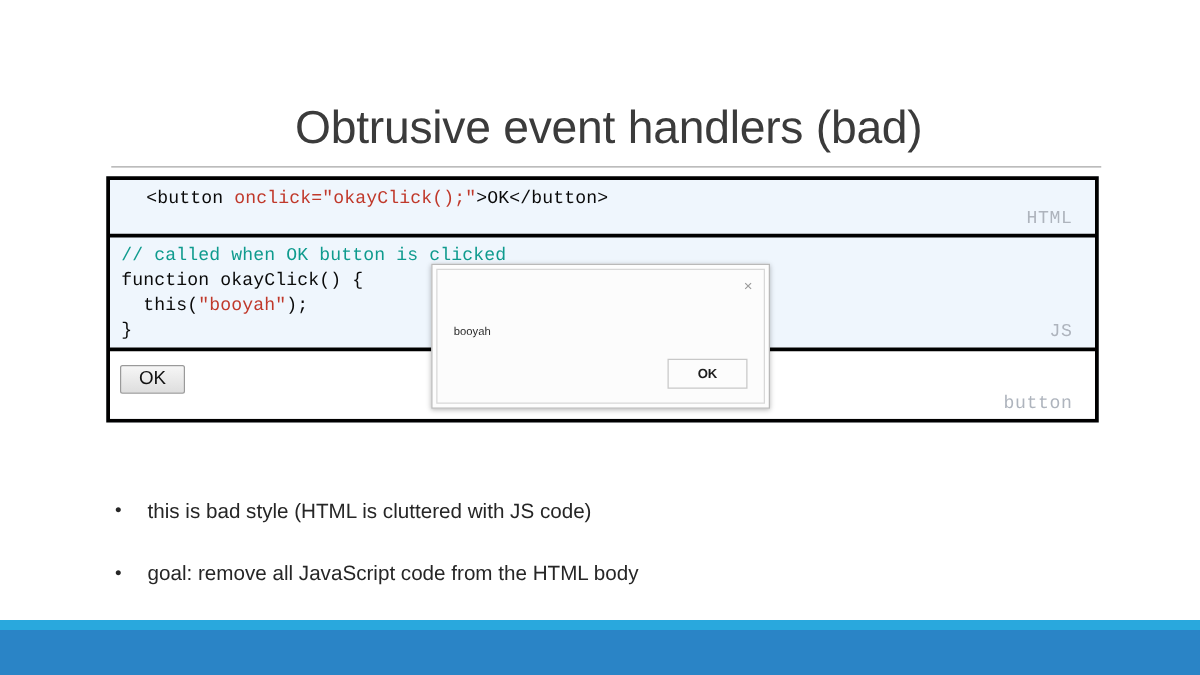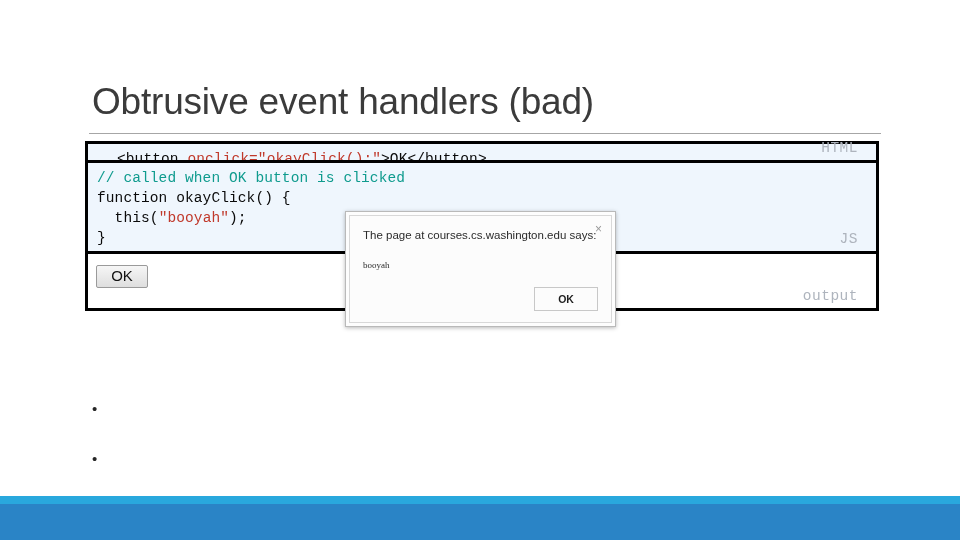--- a/index.html
+++ b/index.html
@@ -20,20 +20,21 @@
     position: absolute;
     left: 92px;
     top: 82px;
     width: 790px;
     font-size: 37px;
     font-weight: 300;
     color: #3b3b3b;
     letter-spacing: -0.2px;
     white-space: nowrap;
     line-height: 1.1;
+    text-align: center;
   }
   #title-divider {
     position: absolute;
     left: 89px;
     top: 133px;
     width: 792px;
     height: 1px;
     background: #a6a6a6;
   }
 
@@ -73,21 +74,21 @@
 
   .lang-label {
     position: absolute;
     right: 18px;
     bottom: 4px;
     font-family: "Liberation Mono", monospace;
     font-size: 14.5px;
     color: #aeb4bd;
     letter-spacing: 0.5px;
   }
-  #panel-html { height: 16px; padding-left: 29px; }
+  #panel-html { height: 43px; padding-left: 29px; }
   #panel-js   { height: 91px; }
   #panel-output { height: 57px; }
 
   
   #rendered-ok-button {
     position: absolute;
     left: 8px;
     top: 11px;
     min-width: 34px;
     padding: 2px 8px 3px 8px;
@@ -126,21 +127,21 @@
     top: 13px;
     font-family: "Liberation Sans", sans-serif;
     font-size: 11.5px;
     color: #2b2b2b;
     white-space: nowrap;
   }
   #alert-message {
     position: absolute;
     left: 13px;
     top: 44px;
-    font-family: Liberation Serif, serif;
+    font-family: Liberation Sans, sans-serif;
     font-size: 9px;
     color: #2b2b2b;
   }
   #alert-close-icon {
     position: absolute;
     right: 9px;
     top: 7px;
     font-size: 12px;
     color: #9a9a9a;
     line-height: 12px;
@@ -222,37 +223,38 @@
   <div class="code-panel" id="panel-js">
     <div class="code-line tok-comment">// called when OK button is clicked</div>
     <div class="code-line">function okayClick() {</div>
     <div class="code-line"><span>  this(</span><span class="tok-str">"booyah"</span><span>);</span></div>
     <div class="code-line">}</div>
     <div class="lang-label">JS</div>
   </div>
 
   <div class="code-panel output-panel" id="panel-output">
     <div id="rendered-ok-button">OK</div>
-    <div class="lang-label">output</div>
+    <div class="lang-label">button</div>
   </div>
 
 </div>
 
 <div id="alert-dialog">
   <div id="alert-dialog-inner">
-    <div id="alert-title">The page at courses.cs.washington.edu says:</div>
     <div id="alert-message">booyah</div>
     <div id="alert-close-icon">×</div>
     <div id="alert-ok-button">OK</div>
   </div>
 </div>
 
 <div id="bullet-list">
   <div class="bullet-item">
     <span class="bullet-marker">•</span>
+    <span class="bullet-text">this is bad style (HTML is cluttered with JS code)</span>
   </div>
   <div class="bullet-item">
     <span class="bullet-marker">•</span>
+    <span class="bullet-text">goal: remove all JavaScript code from the HTML body</span>
   </div>
 </div>
 
 <div id="footer-accent-bar"></div>
 <div id="footer-bar"></div>
 
 </body></html>

